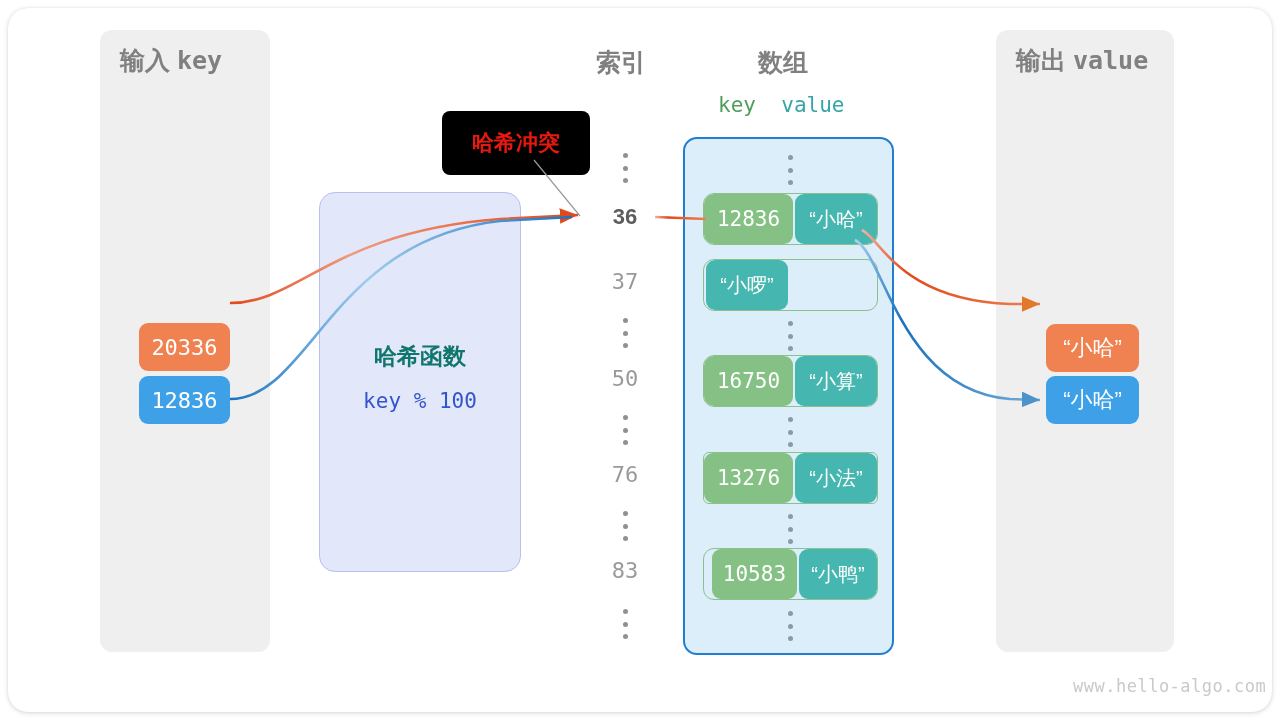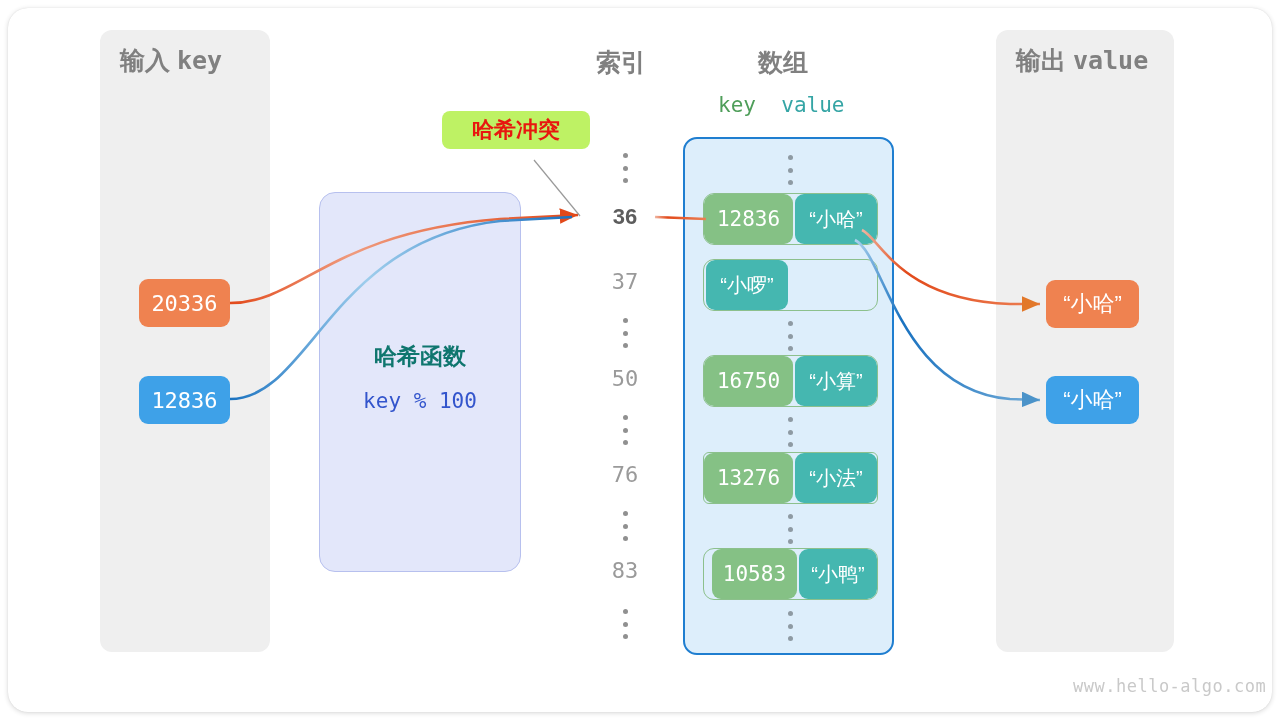--- a/index.html
+++ b/index.html
@@ -101,43 +101,43 @@
     font-family: "DejaVu Sans Mono", "Liberation Mono", monospace;
     color: #3355cc;
   }
 
   
   #collision-label {
     position: absolute;
     left: 442px;
     top: 111px;
     width: 148px;
-    height: 38px;
-    background: #bef264;
+    height: 64px;
+    background: #000000;
     border-radius: 8px;
     display: flex;
     align-items: center;
     justify-content: center;
     font-size: 22px;
     font-weight: bold;
     color: #e8170f;
   }
 
   
   .chip {
     position: absolute;
     border-radius: 9px;
     display: flex;
     align-items: center;
     justify-content: center;
     color: #ffffff;
     font-size: 22px;
     font-family: "DejaVu Sans Mono", "Liberation Mono", monospace;
   }
-  .chip.orange { background: #ef8250; }
+  .chip.orange { background: #ef8250; margin-top: 44px; }
   .chip.blue   { background: #3ea1e8; }
   #chip-in-0  { left: 139px; top: 279px; width: 91px; height: 48px; }
   #chip-in-1  { left: 139px; top: 376px; width: 91px; height: 48px; }
   #chip-out-0 { left: 1046px; top: 280px; width: 93px; height: 48px; font-family: "Liberation Sans", sans-serif; }
   #chip-out-1 { left: 1046px; top: 376px; width: 93px; height: 48px; font-family: "Liberation Sans", sans-serif; }
 
   
   #array-box {
     position: absolute;
     left: 683px;

